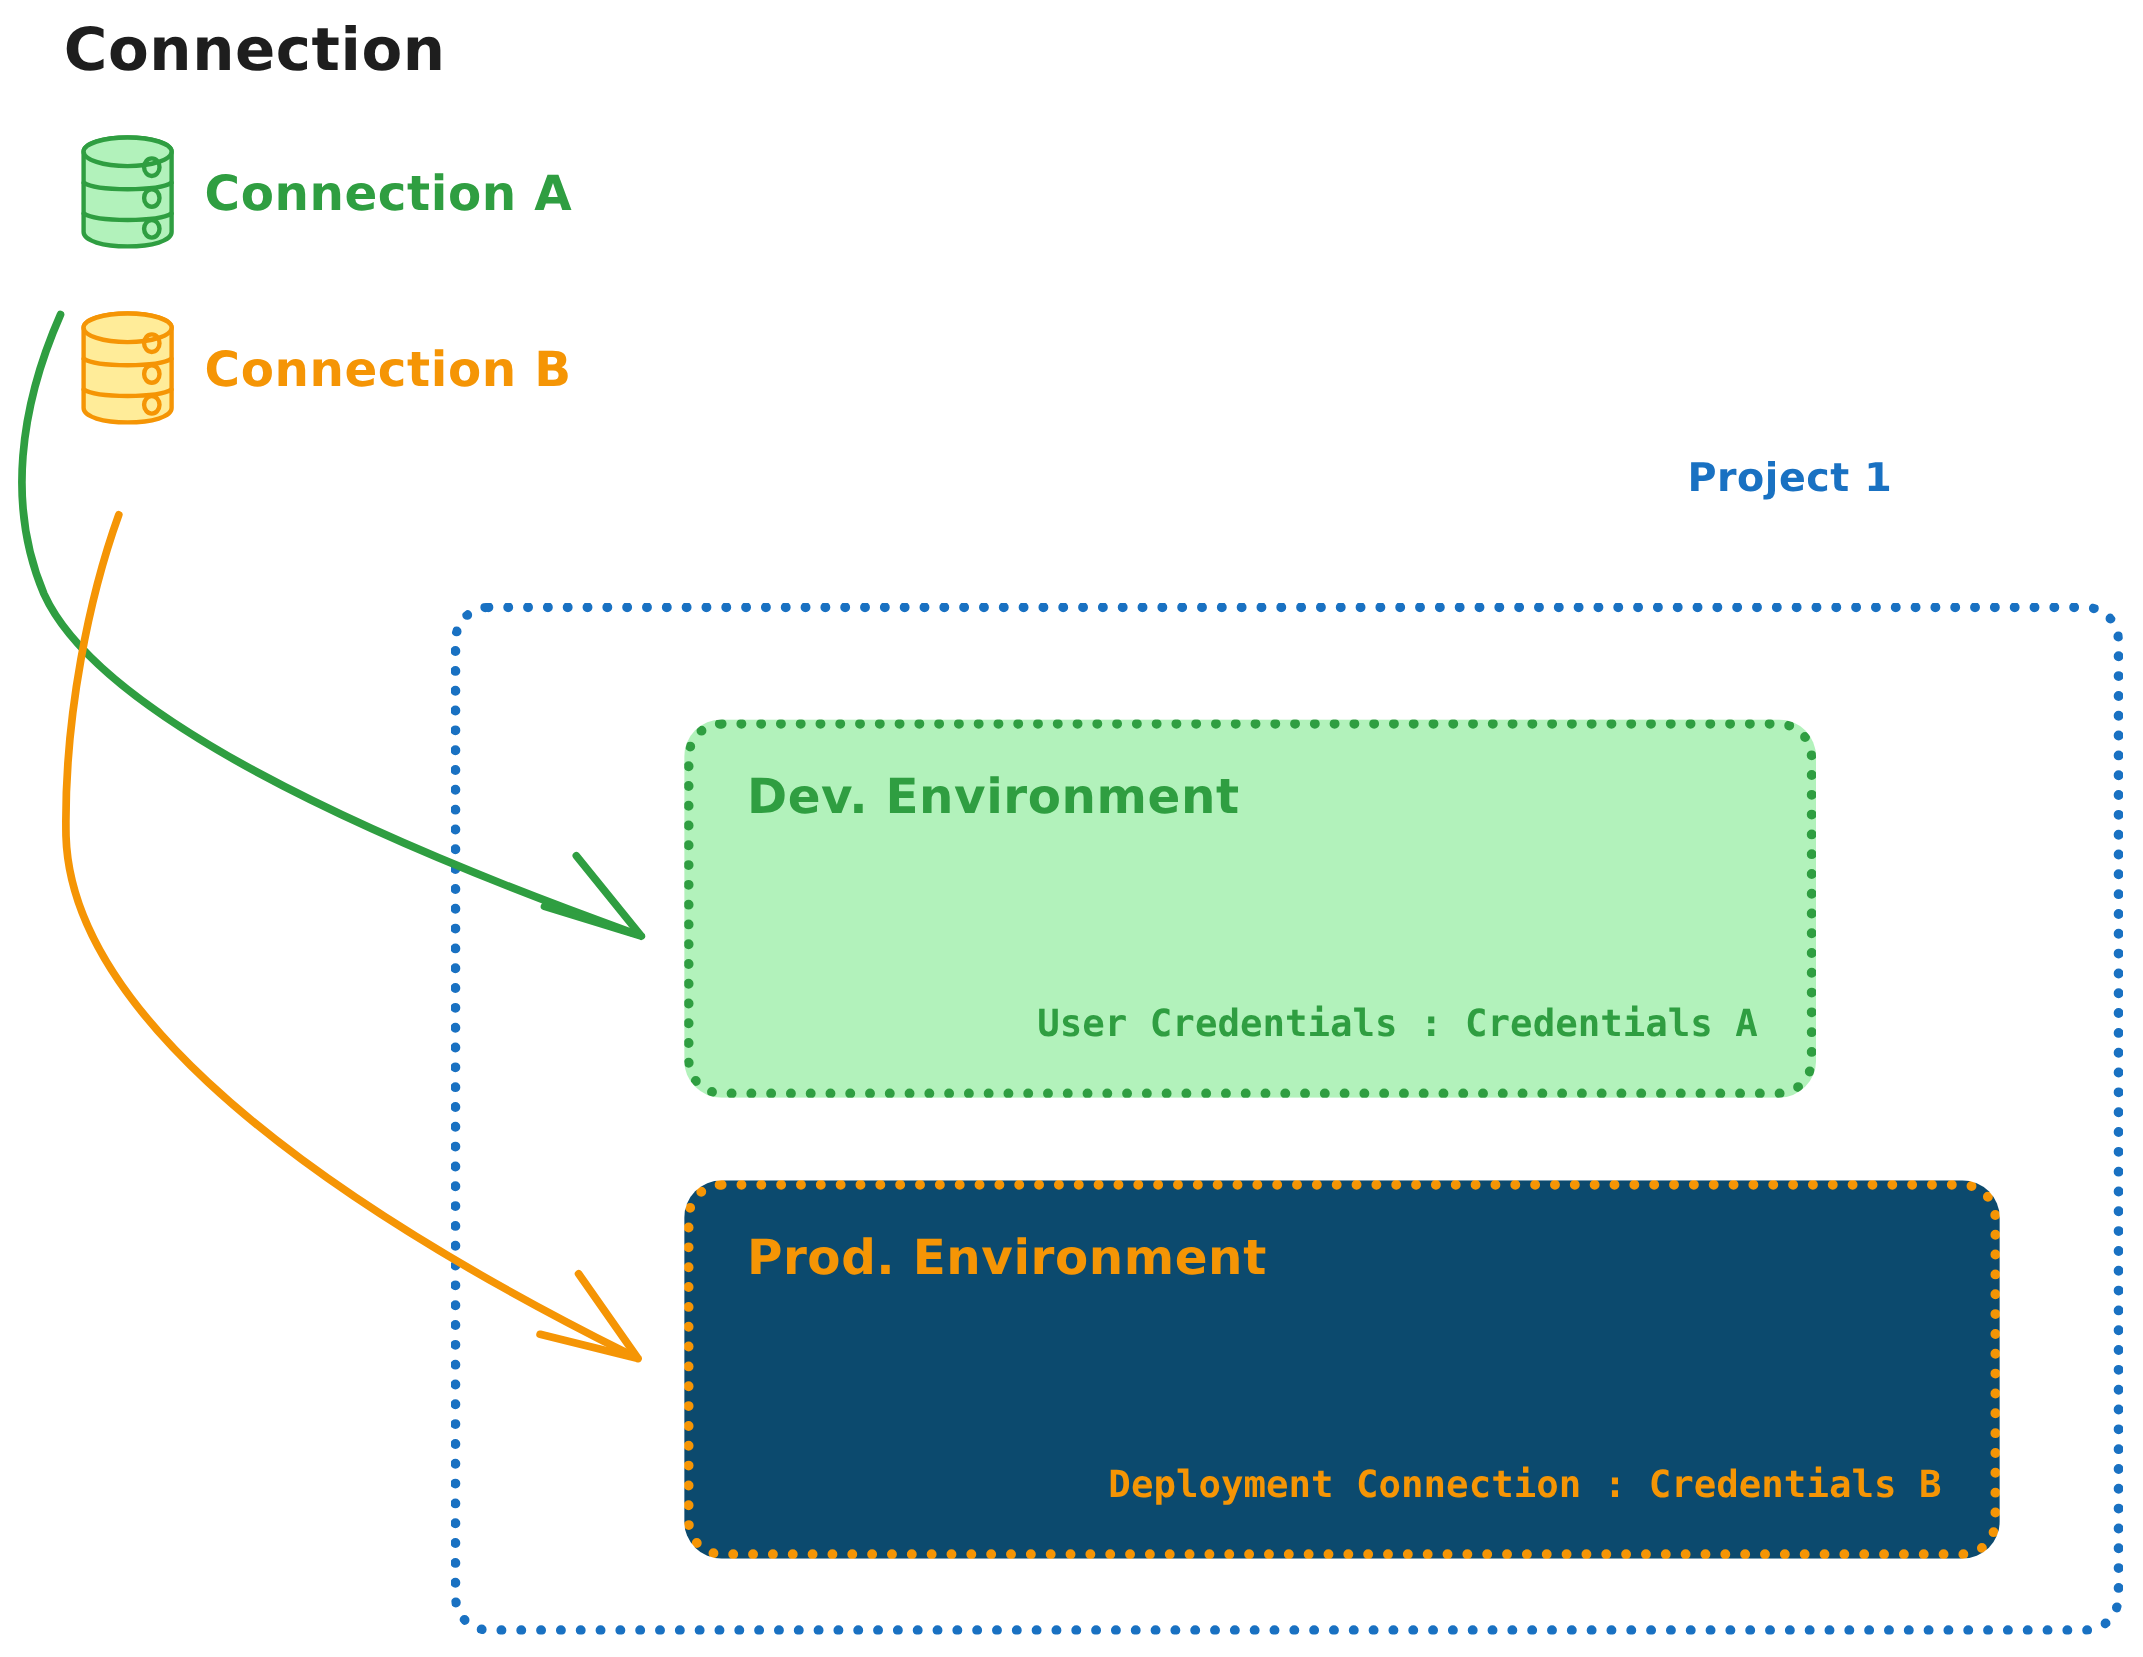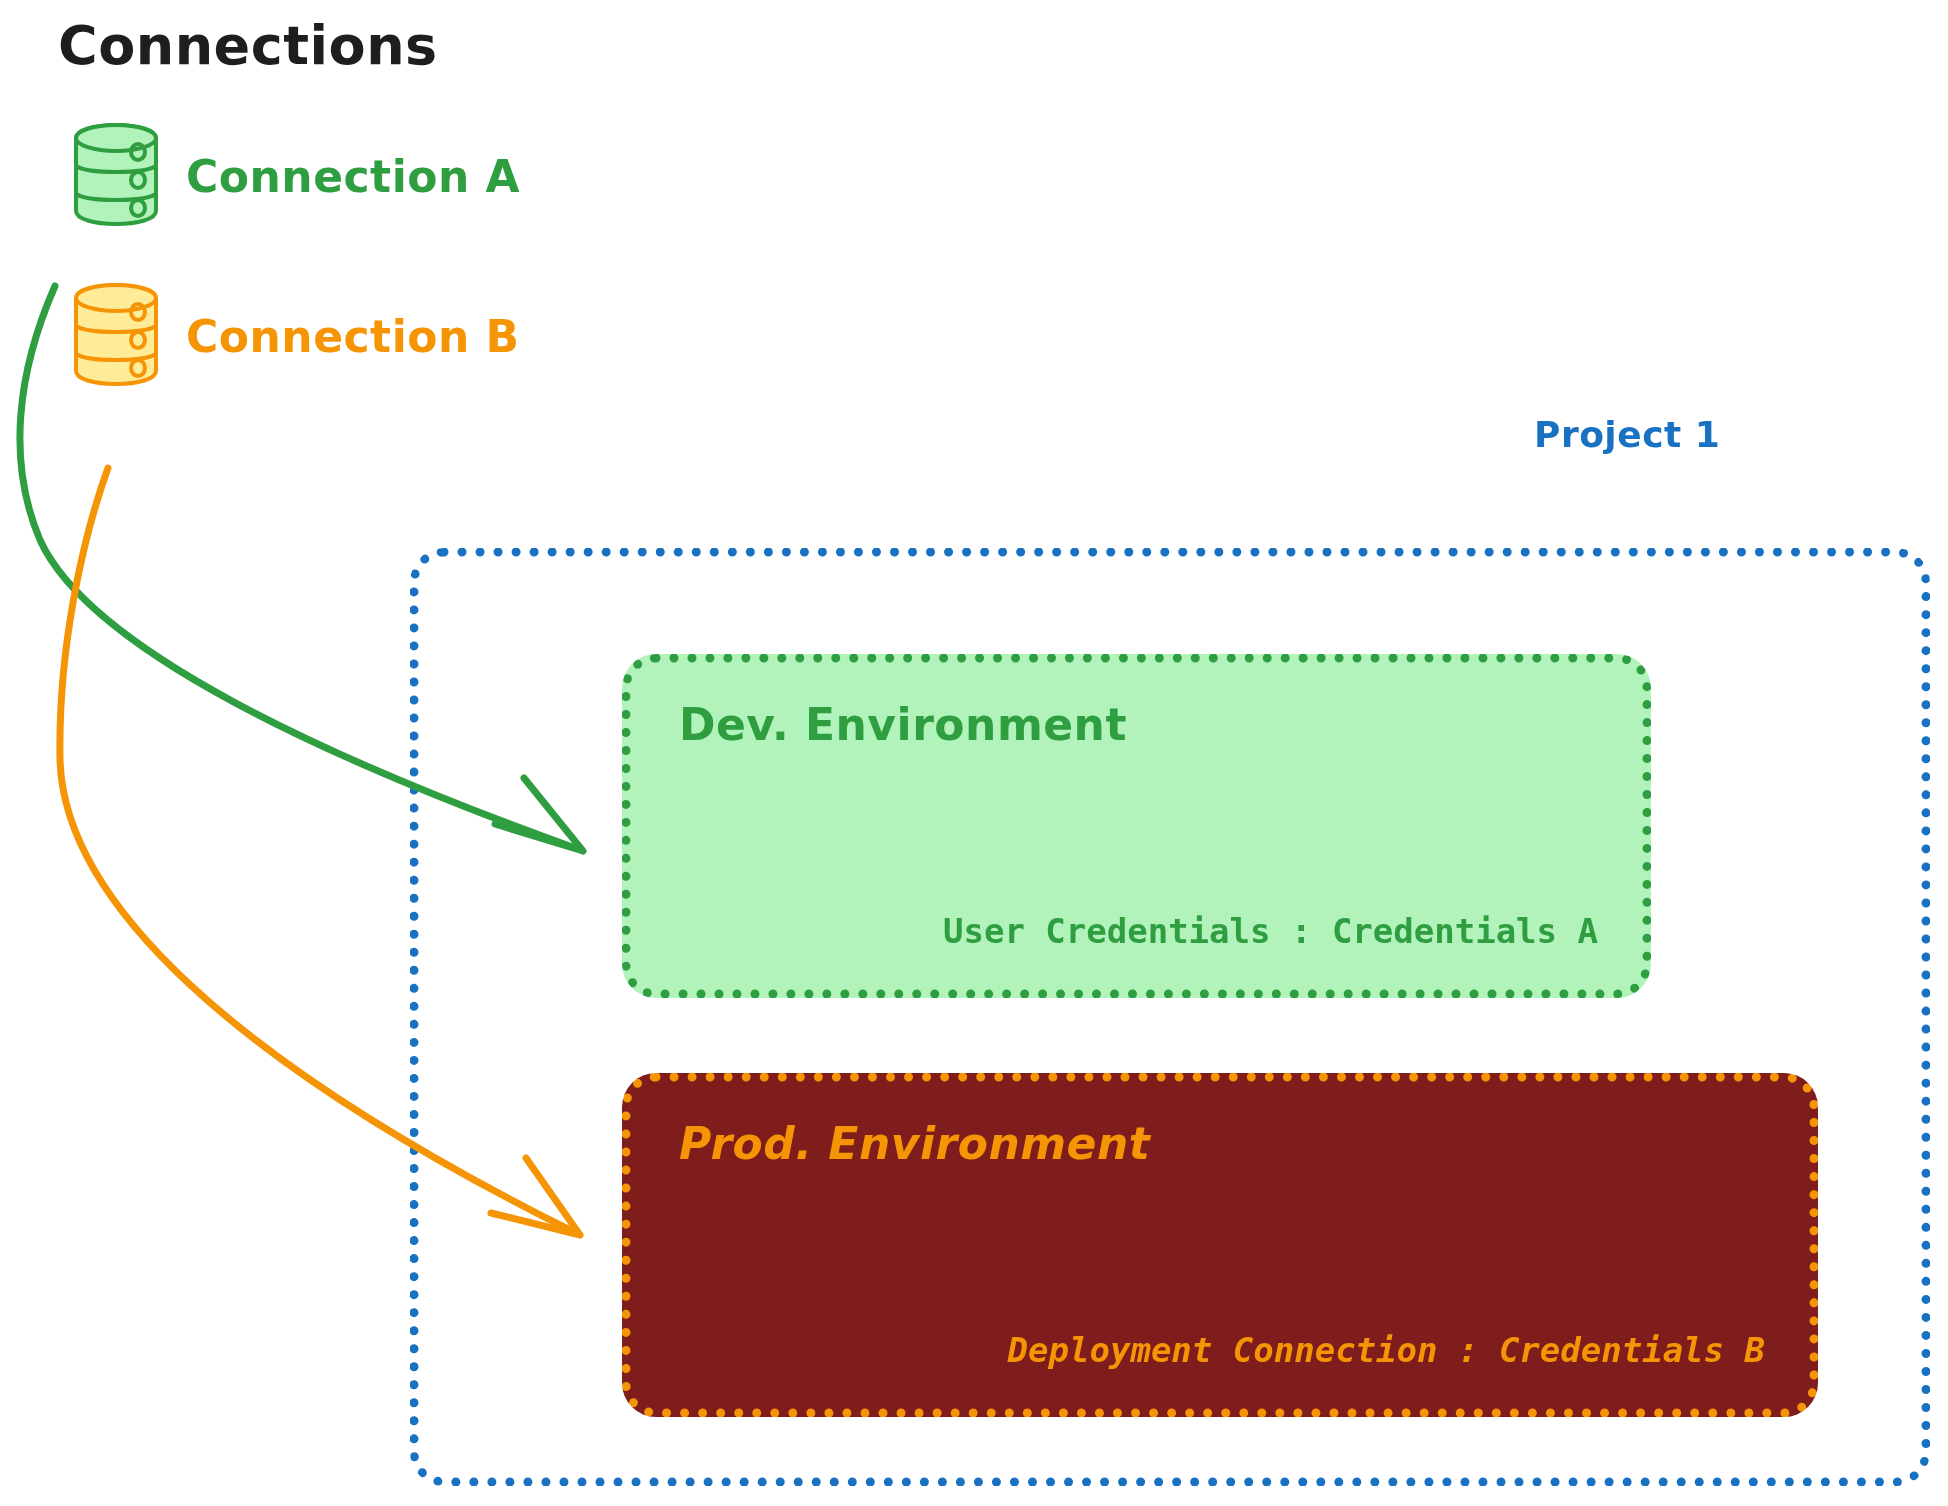--- a/index.html
+++ b/index.html
@@ -109,23 +109,22 @@
     width: 1029px;
     height: 344px;
     background: #b2f2bb;
     border: 9px dotted #2f9e41;
   }
   #prod-env-box {
     left: 622px;
     top: 1073px;
     width: 1196px;
     height: 344px;
-    background: #7f1d1d;
+    background: #0c4a6e;
     border: 9px dotted #f59505;
-    font-style: italic;
   }
   .env-title {
     position: absolute;
     left: 48px;
     top: 36px;
     font-size: 44px;
     white-space: nowrap;
   }
   #dev-env-title { color: #2f9e41; }
   #prod-env-title { color: #f59505; }
@@ -138,21 +137,21 @@
     white-space: nowrap;
   }
   #dev-env-cred { color: #2f9e41; }
   #prod-env-cred { color: #f59505; }
 </style>
 </head>
 <body>
 
 <div id="canvas">
 
-  <div id="connections-title" class="hand">Connections</div>
+  <div id="connections-title" class="hand">Connection</div>
 
   <div class="conn-row" id="conn-row-a">
     <span class="db-icon">
       <svg viewBox="0 0 96 112" width="96" height="112">
         <g fill="#b2f2bb" stroke="#2f9e41" stroke-width="4" stroke-linecap="round" stroke-linejoin="round">
           <path d="M8 20 C8 12 26 7 48 7 C70 7 88 12 88 20 L88 93
                    C88 101 70 106 48 106 C26 106 8 101 8 93 Z"></path>
           <ellipse cx="48" cy="20" rx="40" ry="13" fill="#b2f2bb"></ellipse>
           <path d="M8 48 C20 56 76 56 88 48" fill="none"></path>
           <path d="M8 76 C20 84 76 84 88 76" fill="none"></path>

